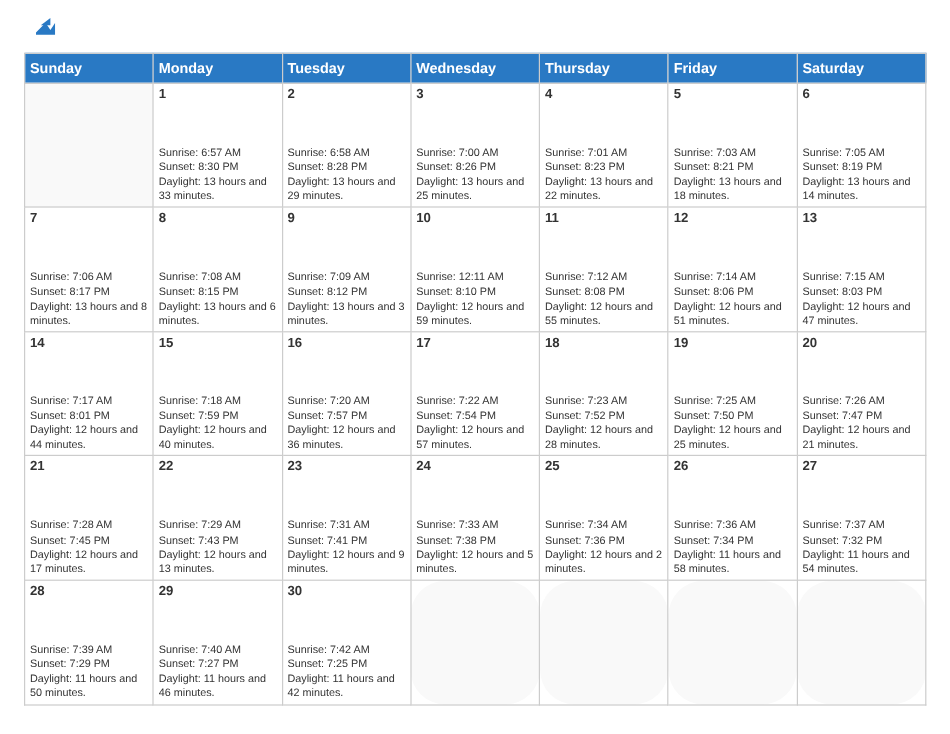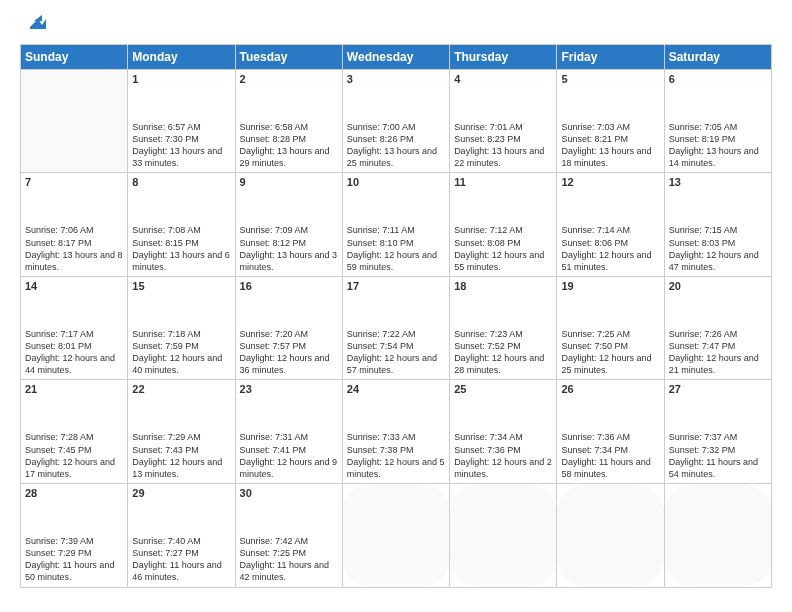--- a/index.html
+++ b/index.html
@@ -129,21 +129,21 @@
           <th>Saturday</th>
         </tr>
     </thead>
     <tbody id="calendar-body">
     <tr>
           <td class="empty"></td>
           <td>
             <span class="day-number">1</span>
             <div class="day-info">
               <div>Sunrise: 6:57 AM</div>
-              <div>Sunset: 7:30 PM</div>
+              <div>Sunset: 8:30 PM</div>
               <div>Daylight: 13 hours and 33 minutes.</div>
             </div>
           </td>
           <td>
             <span class="day-number">2</span>
             <div class="day-info">
               <div>Sunrise: 6:58 AM</div>
               <div>Sunset: 8:28 PM</div>
               <div>Daylight: 13 hours and 29 minutes.</div>
             </div>
@@ -202,21 +202,21 @@
             <span class="day-number">9</span>
             <div class="day-info">
               <div>Sunrise: 7:09 AM</div>
               <div>Sunset: 8:12 PM</div>
               <div>Daylight: 13 hours and 3 minutes.</div>
             </div>
           </td>
           <td>
             <span class="day-number">10</span>
             <div class="day-info">
-              <div>Sunrise: 7:11 AM</div>
+              <div>Sunrise: 12:11 AM</div>
               <div>Sunset: 8:10 PM</div>
               <div>Daylight: 12 hours and 59 minutes.</div>
             </div>
           </td>
           <td>
             <span class="day-number">11</span>
             <div class="day-info">
               <div>Sunrise: 7:12 AM</div>
               <div>Sunset: 8:08 PM</div>
               <div>Daylight: 12 hours and 55 minutes.</div>

